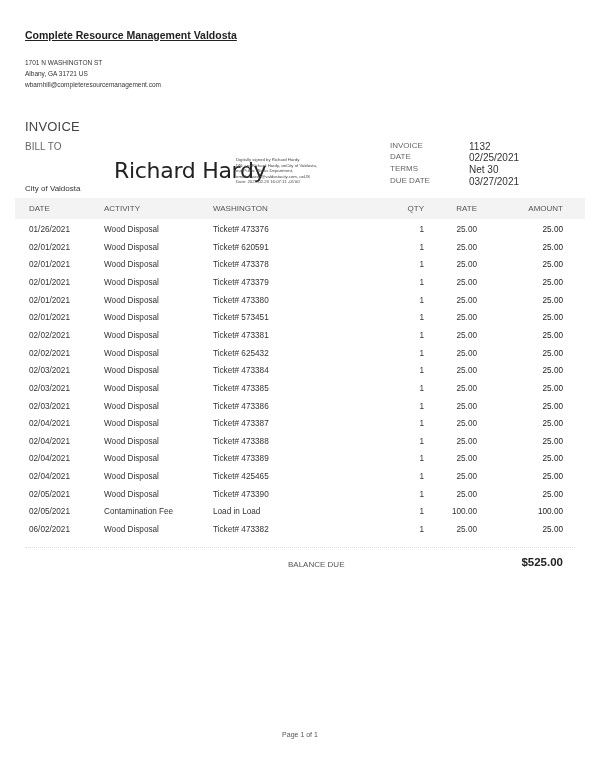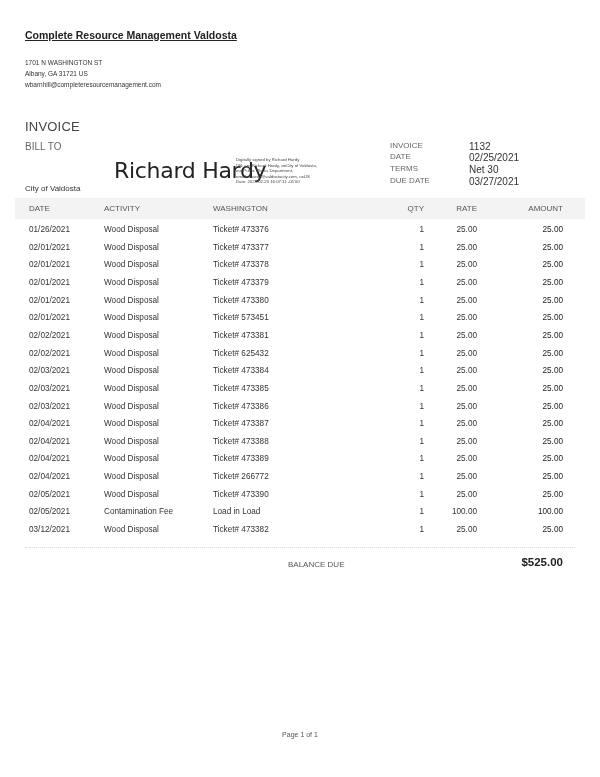--- a/index.html
+++ b/index.html
@@ -83,21 +83,21 @@
         <div class="cell" style="left:29px">01/26/2021</div>
         <div class="cell" style="left:104px">Wood Disposal</div>
         <div class="cell" style="left:213px">Ticket# 473376</div>
         <div class="cell r" style="left:380px;width:44px">1</div>
         <div class="cell r" style="left:430px;width:47px">25.00</div>
         <div class="cell r amount" style="left:500px;width:63px">25.00</div>
       </div>
       <div class="row" style="top: 239.65px;">
         <div class="cell" style="left:29px">02/01/2021</div>
         <div class="cell" style="left:104px">Wood Disposal</div>
-        <div class="cell" style="left:213px">Ticket# 473377</div>
+        <div class="cell" style="left:213px">Ticket# 620591</div>
         <div class="cell r" style="left:380px;width:44px">1</div>
         <div class="cell r" style="left:430px;width:47px">25.00</div>
         <div class="cell r amount" style="left:500px;width:63px">25.00</div>
       </div>
       <div class="row" style="top: 257.3px;">
         <div class="cell" style="left:29px">02/01/2021</div>
         <div class="cell" style="left:104px">Wood Disposal</div>
         <div class="cell" style="left:213px">Ticket# 473378</div>
         <div class="cell r" style="left:380px;width:44px">1</div>
         <div class="cell r" style="left:430px;width:47px">25.00</div>
@@ -187,21 +187,21 @@
         <div class="cell" style="left:29px">02/04/2021</div>
         <div class="cell" style="left:104px">Wood Disposal</div>
         <div class="cell" style="left:213px">Ticket# 473389</div>
         <div class="cell r" style="left:380px;width:44px">1</div>
         <div class="cell r" style="left:430px;width:47px">25.00</div>
         <div class="cell r amount" style="left:500px;width:63px">25.00</div>
       </div>
       <div class="row" style="top: 469.1px;">
         <div class="cell" style="left:29px">02/04/2021</div>
         <div class="cell" style="left:104px">Wood Disposal</div>
-        <div class="cell" style="left:213px">Ticket# 266772</div>
+        <div class="cell" style="left:213px">Ticket# 425465</div>
         <div class="cell r" style="left:380px;width:44px">1</div>
         <div class="cell r" style="left:430px;width:47px">25.00</div>
         <div class="cell r amount" style="left:500px;width:63px">25.00</div>
       </div>
       <div class="row" style="top: 486.75px;">
         <div class="cell" style="left:29px">02/05/2021</div>
         <div class="cell" style="left:104px">Wood Disposal</div>
         <div class="cell" style="left:213px">Ticket# 473390</div>
         <div class="cell r" style="left:380px;width:44px">1</div>
         <div class="cell r" style="left:430px;width:47px">25.00</div>
@@ -209,21 +209,21 @@
       </div>
       <div class="row" style="top: 504.4px;">
         <div class="cell" style="left:29px">02/05/2021</div>
         <div class="cell" style="left:104px">Contamination Fee</div>
         <div class="cell" style="left:213px">Load in Load</div>
         <div class="cell r" style="left:380px;width:44px">1</div>
         <div class="cell r" style="left:430px;width:47px">100.00</div>
         <div class="cell r amount" style="left:500px;width:63px">100.00</div>
       </div>
       <div class="row" style="top: 522.05px;">
-        <div class="cell" style="left:29px">03/12/2021</div>
+        <div class="cell" style="left:29px">06/02/2021</div>
         <div class="cell" style="left:104px">Wood Disposal</div>
         <div class="cell" style="left:213px">Ticket# 473382</div>
         <div class="cell r" style="left:380px;width:44px">1</div>
         <div class="cell r" style="left:430px;width:47px">25.00</div>
         <div class="cell r amount" style="left:500px;width:63px">25.00</div>
       </div>
     </div>
 
   <div class="dotted-sep"></div>
 

